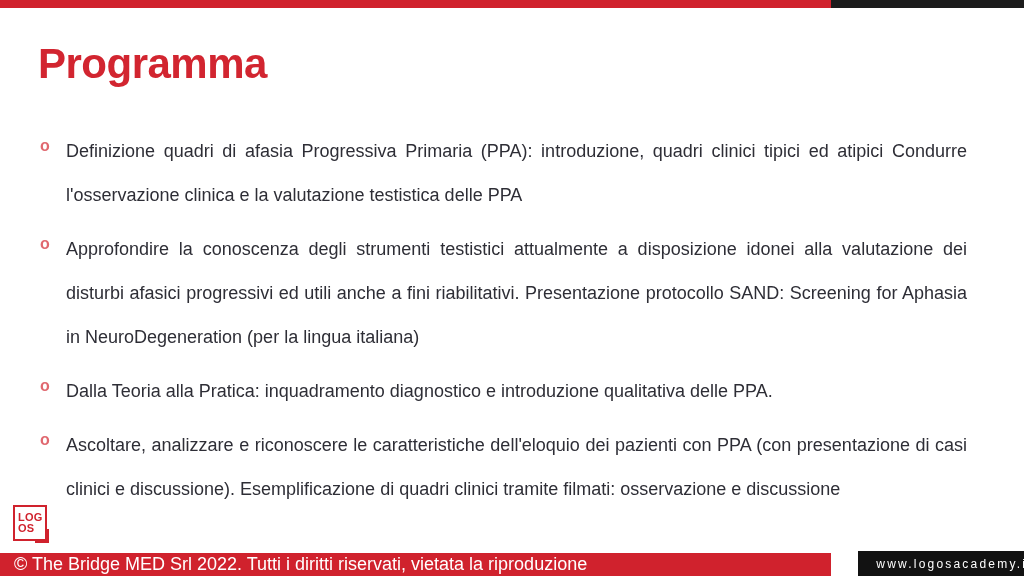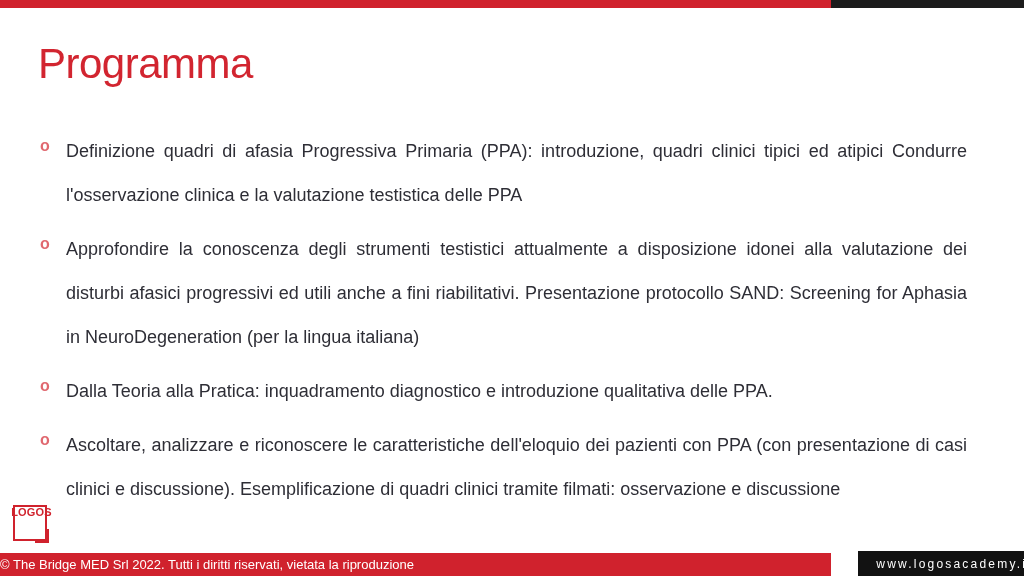--- a/index.html
+++ b/index.html
@@ -23,21 +23,21 @@
     position: absolute; top: 0; left: 831px; right: 0;
     height: 8px;
     background: #1c1c1c;
   }
 
   
   .title {
     position: absolute;
     left: 38px; top: 40px;
     font-size: 42px;
-    font-weight: 400;
+    font-weight: 700;
     letter-spacing: -0.5px;
     color: #d22530;
   }
 
   
   .bullets {
     position: absolute;
     left: 40px; top: 129px;
     width: 927px;
     list-style: none;
@@ -63,21 +63,21 @@
     color: #2e2e36;
   }
 
   
   .logo {
     position: absolute;
     left: 13px; top: 505px;
     width: 34px; height: 36px;
     border: 2px solid #d0222d;
     display: flex;
-    flex-direction: row;
+    flex-direction: column;
     justify-content: center;
     padding-left: 3px;
   }
   .logo-line {
     color: #d0222d;
     font-weight: 800;
     font-size: 11px;
     line-height: 11px;
     letter-spacing: 0.2px;
   }
@@ -89,23 +89,24 @@
     border-bottom: 4px solid #d0222d;
   }
 
   
   .footer-bar {
     position: absolute;
     left: 0; bottom: 0;
     width: 831px; height: 23px;
     background: #d0222d;
     color: #ffffff;
-    font-size: 13px;
+    font-size: 18px;
     display: flex;
     align-items: center;
+    padding-left: 14px;
   }
   .website-box {
     position: absolute;
     left: 858px; bottom: 0;
     width: 193px; height: 25px;
     background: #121212;
     color: #ffffff;
     font-size: 12px;
     letter-spacing: 2.2px;
     display: flex;

